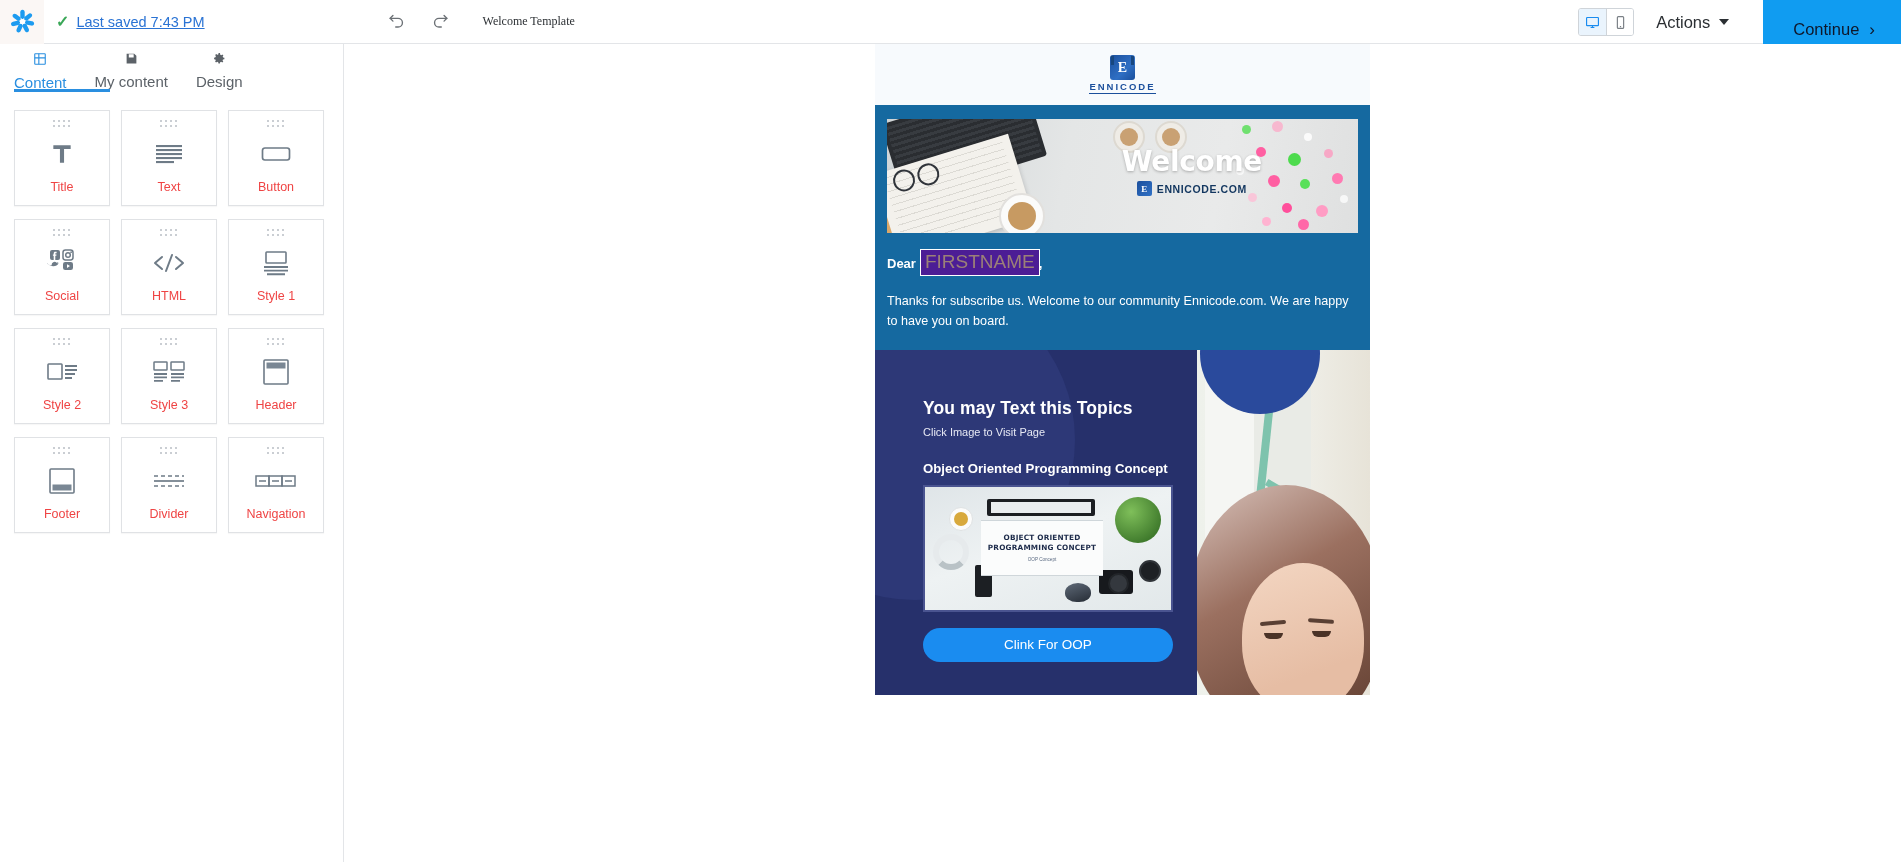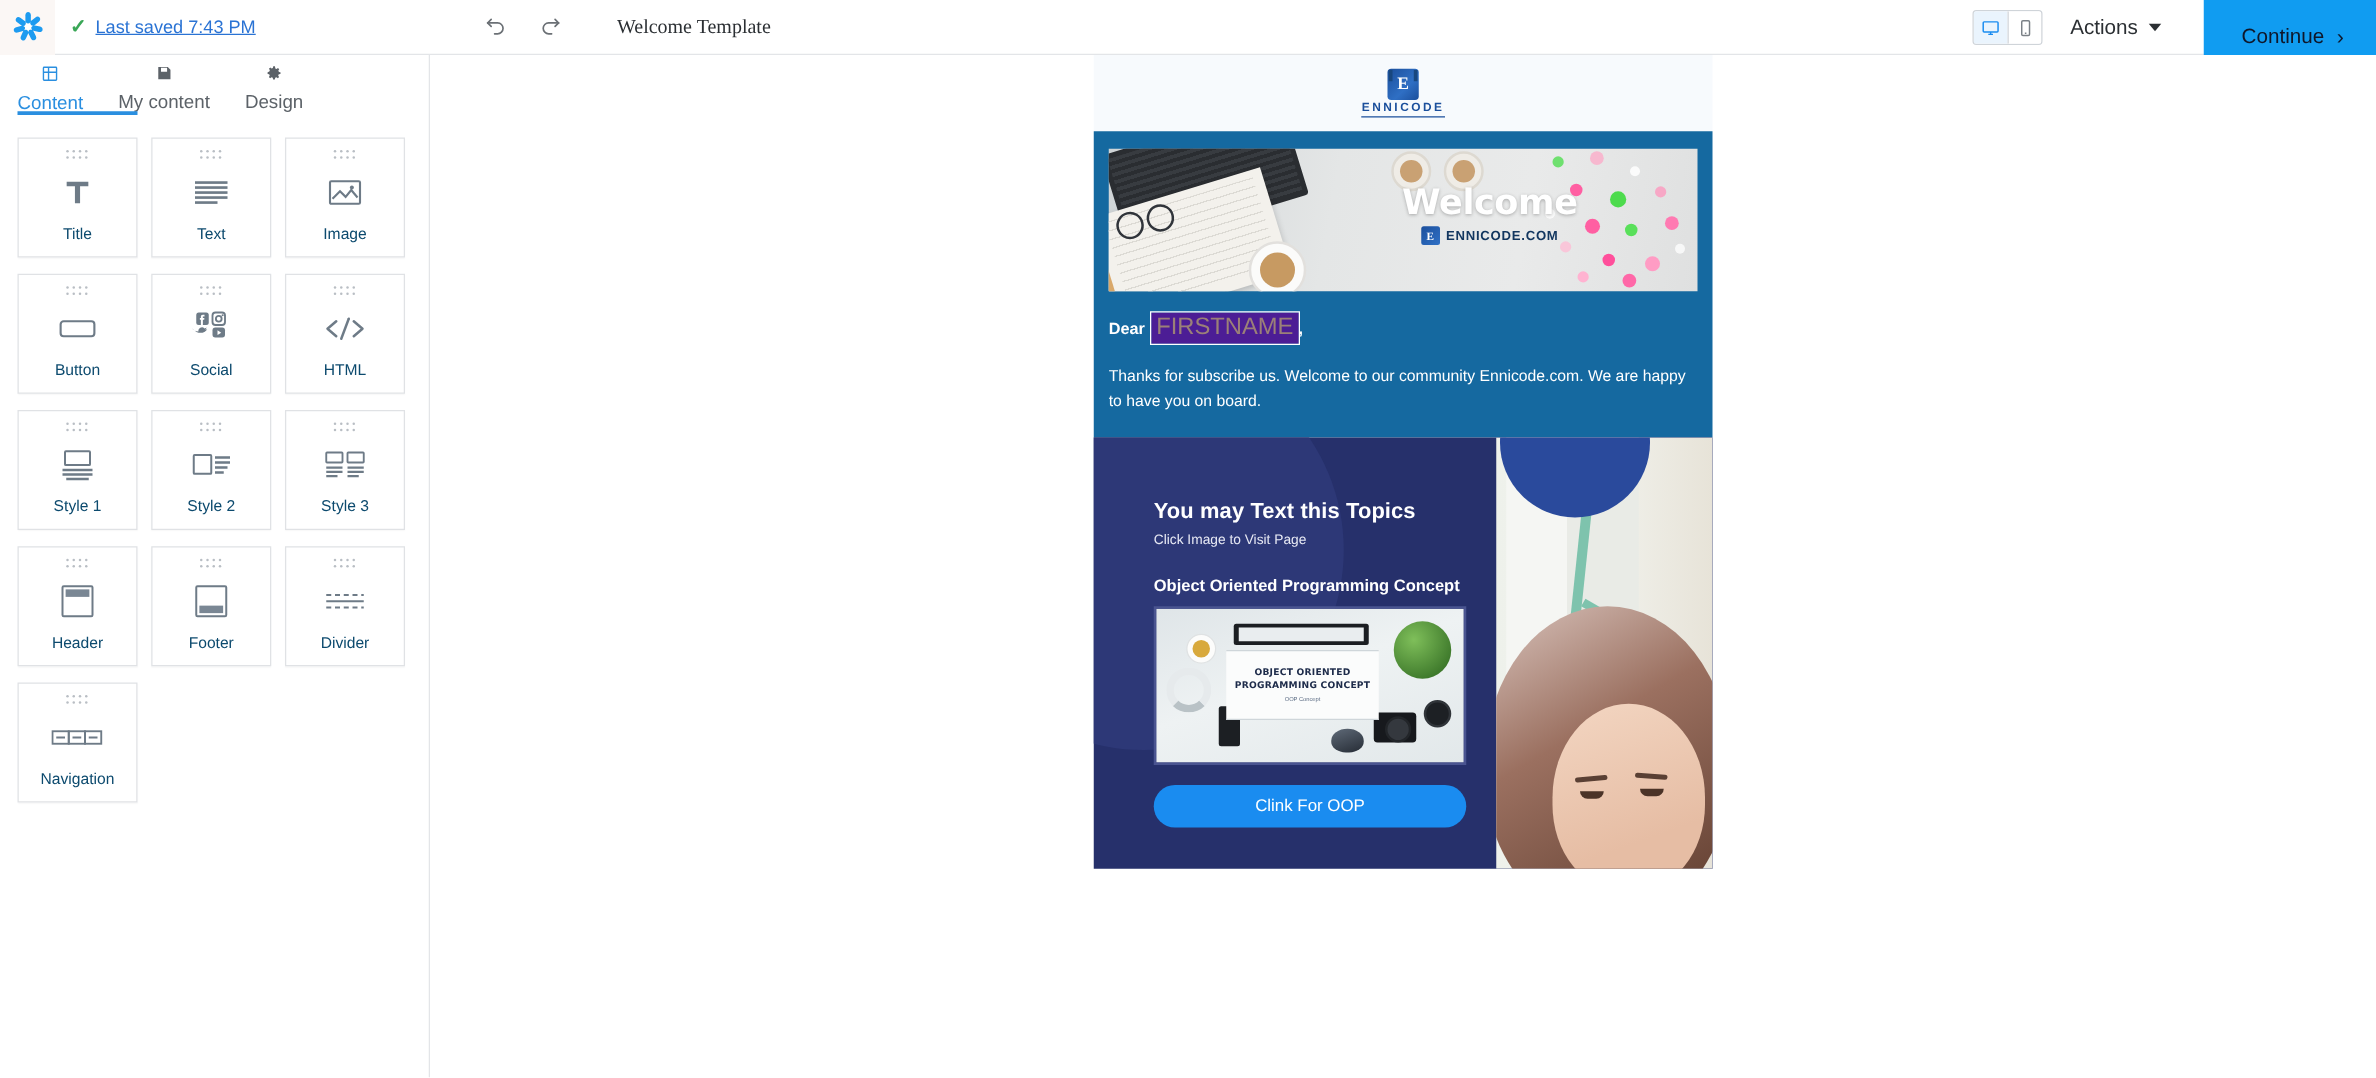--- a/index.html
+++ b/index.html
@@ -39,23 +39,23 @@
   .undo-redo {
     display: flex; align-items: center; gap: 22px;
     margin-left: 181px;
   }
   .icon-btn {
     width: 22px; height: 22px; cursor: pointer;
     display: flex; align-items: center; justify-content: center;
     color: #6b7075;
   }
   .doc-title {
-    margin-left: 42px;
+    margin-left: 31px;
     font-family: "Liberation Serif", serif;
-    font-size: 16px; color: #2b2f33;
+    font-size: 12px; color: #2b2f33;
     white-space: nowrap;
   }
   .topbar-right {
     position: absolute; right: 0; top: 0;
     height: 44px; display: flex; align-items: center;
   }
   .device-toggle {
     display: flex; border: 1px solid #cfd4d9; border-radius: 3px;
     overflow: hidden; height: 28px; margin-right: 22px;
   }
@@ -136,21 +136,21 @@
     grid-template-columns: repeat(4, 3px);
     grid-template-rows: repeat(2, 3px);
     gap: 2px;
   }
   .grip i { width: 2px; height: 2px; background: #b9bec4; border-radius: 50%; display: block; }
   .block-icon {
     flex: 1; display: flex; align-items: center; justify-content: center;
     color: #6e7b87;
   }
   .block-label {
-    font-size: 12.5px; color: #0c4a6e;
+    font-size: 12.5px; color: #ef4444;
     margin-bottom: 11px;
   }
 
   
   .canvas {
     flex: 1; background: #fff;
     display: flex; justify-content: center;
     overflow: hidden;
     position: relative;
   }
@@ -595,40 +595,20 @@
               <rect x="1" y="2" width="26" height="2.1"></rect>
                 <rect x="1" y="6" width="26" height="2.1"></rect>
               <rect x="1" y="10" width="26" height="2.1"></rect>
                 <rect x="1" y="14" width="26" height="2.1"></rect>
               <rect x="1" y="18" width="18" height="2.1"></rect>
             </svg>
           </span>
           <span class="block-label">Text</span>
         </div>
 
-        <div class="block-card">
-          <span class="grip">
-              <i></i>
-              <i></i>
-              <i></i>
-              <i></i>
-              <i></i>
-              <i></i>
-              <i></i>
-              <i></i>
-            </span>
-          <span class="block-icon">
-            <svg width="28" height="24" viewBox="0 0 28 24" fill="none" stroke="currentColor" stroke-width="1.7">
-              <rect x="2" y="3" width="24" height="18" rx="1"></rect>
-              <path d="M4 17l6-6 4.5 4.5L19 10l5 6"></path>
-              <circle cx="19.5" cy="8" r="1.6" fill="currentColor" stroke="none"></circle>
-            </svg>
-          </span>
-          <span class="block-label">Image</span>
-        </div>
 
         <div class="block-card">
           <span class="grip">
               <i></i>
               <i></i>
               <i></i>
               <i></i>
               <i></i>
               <i></i>
               <i></i>

